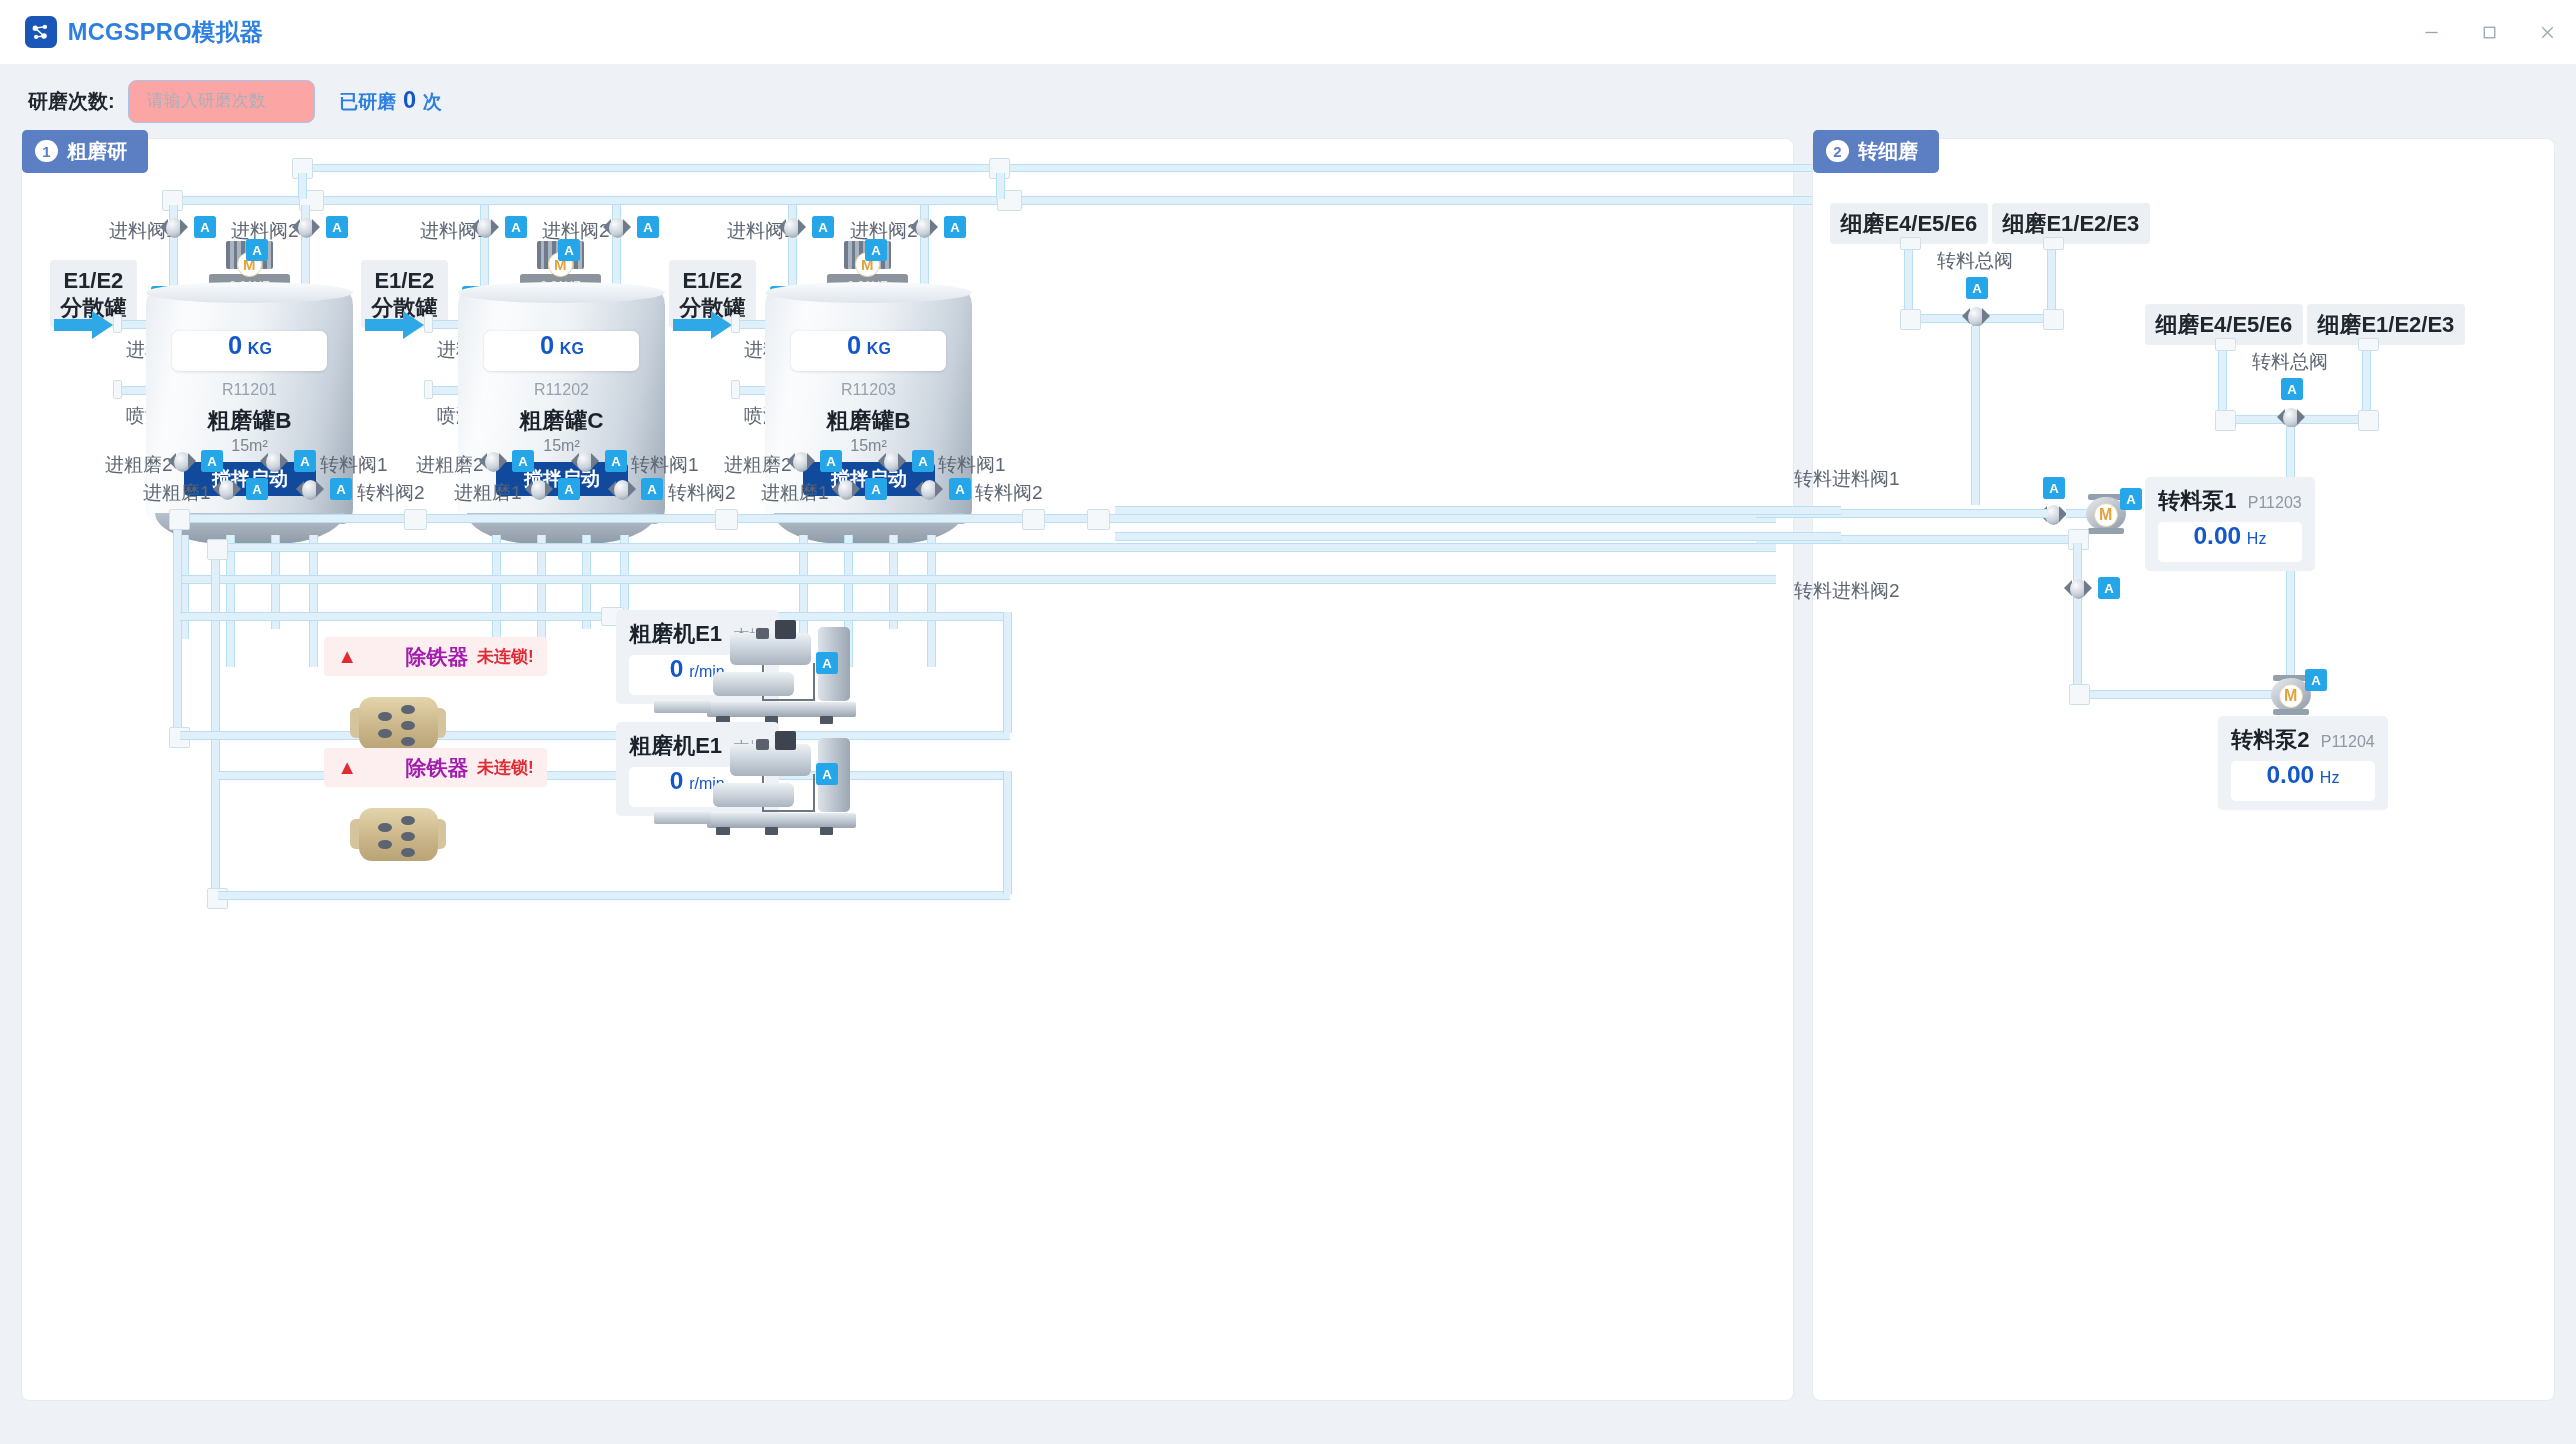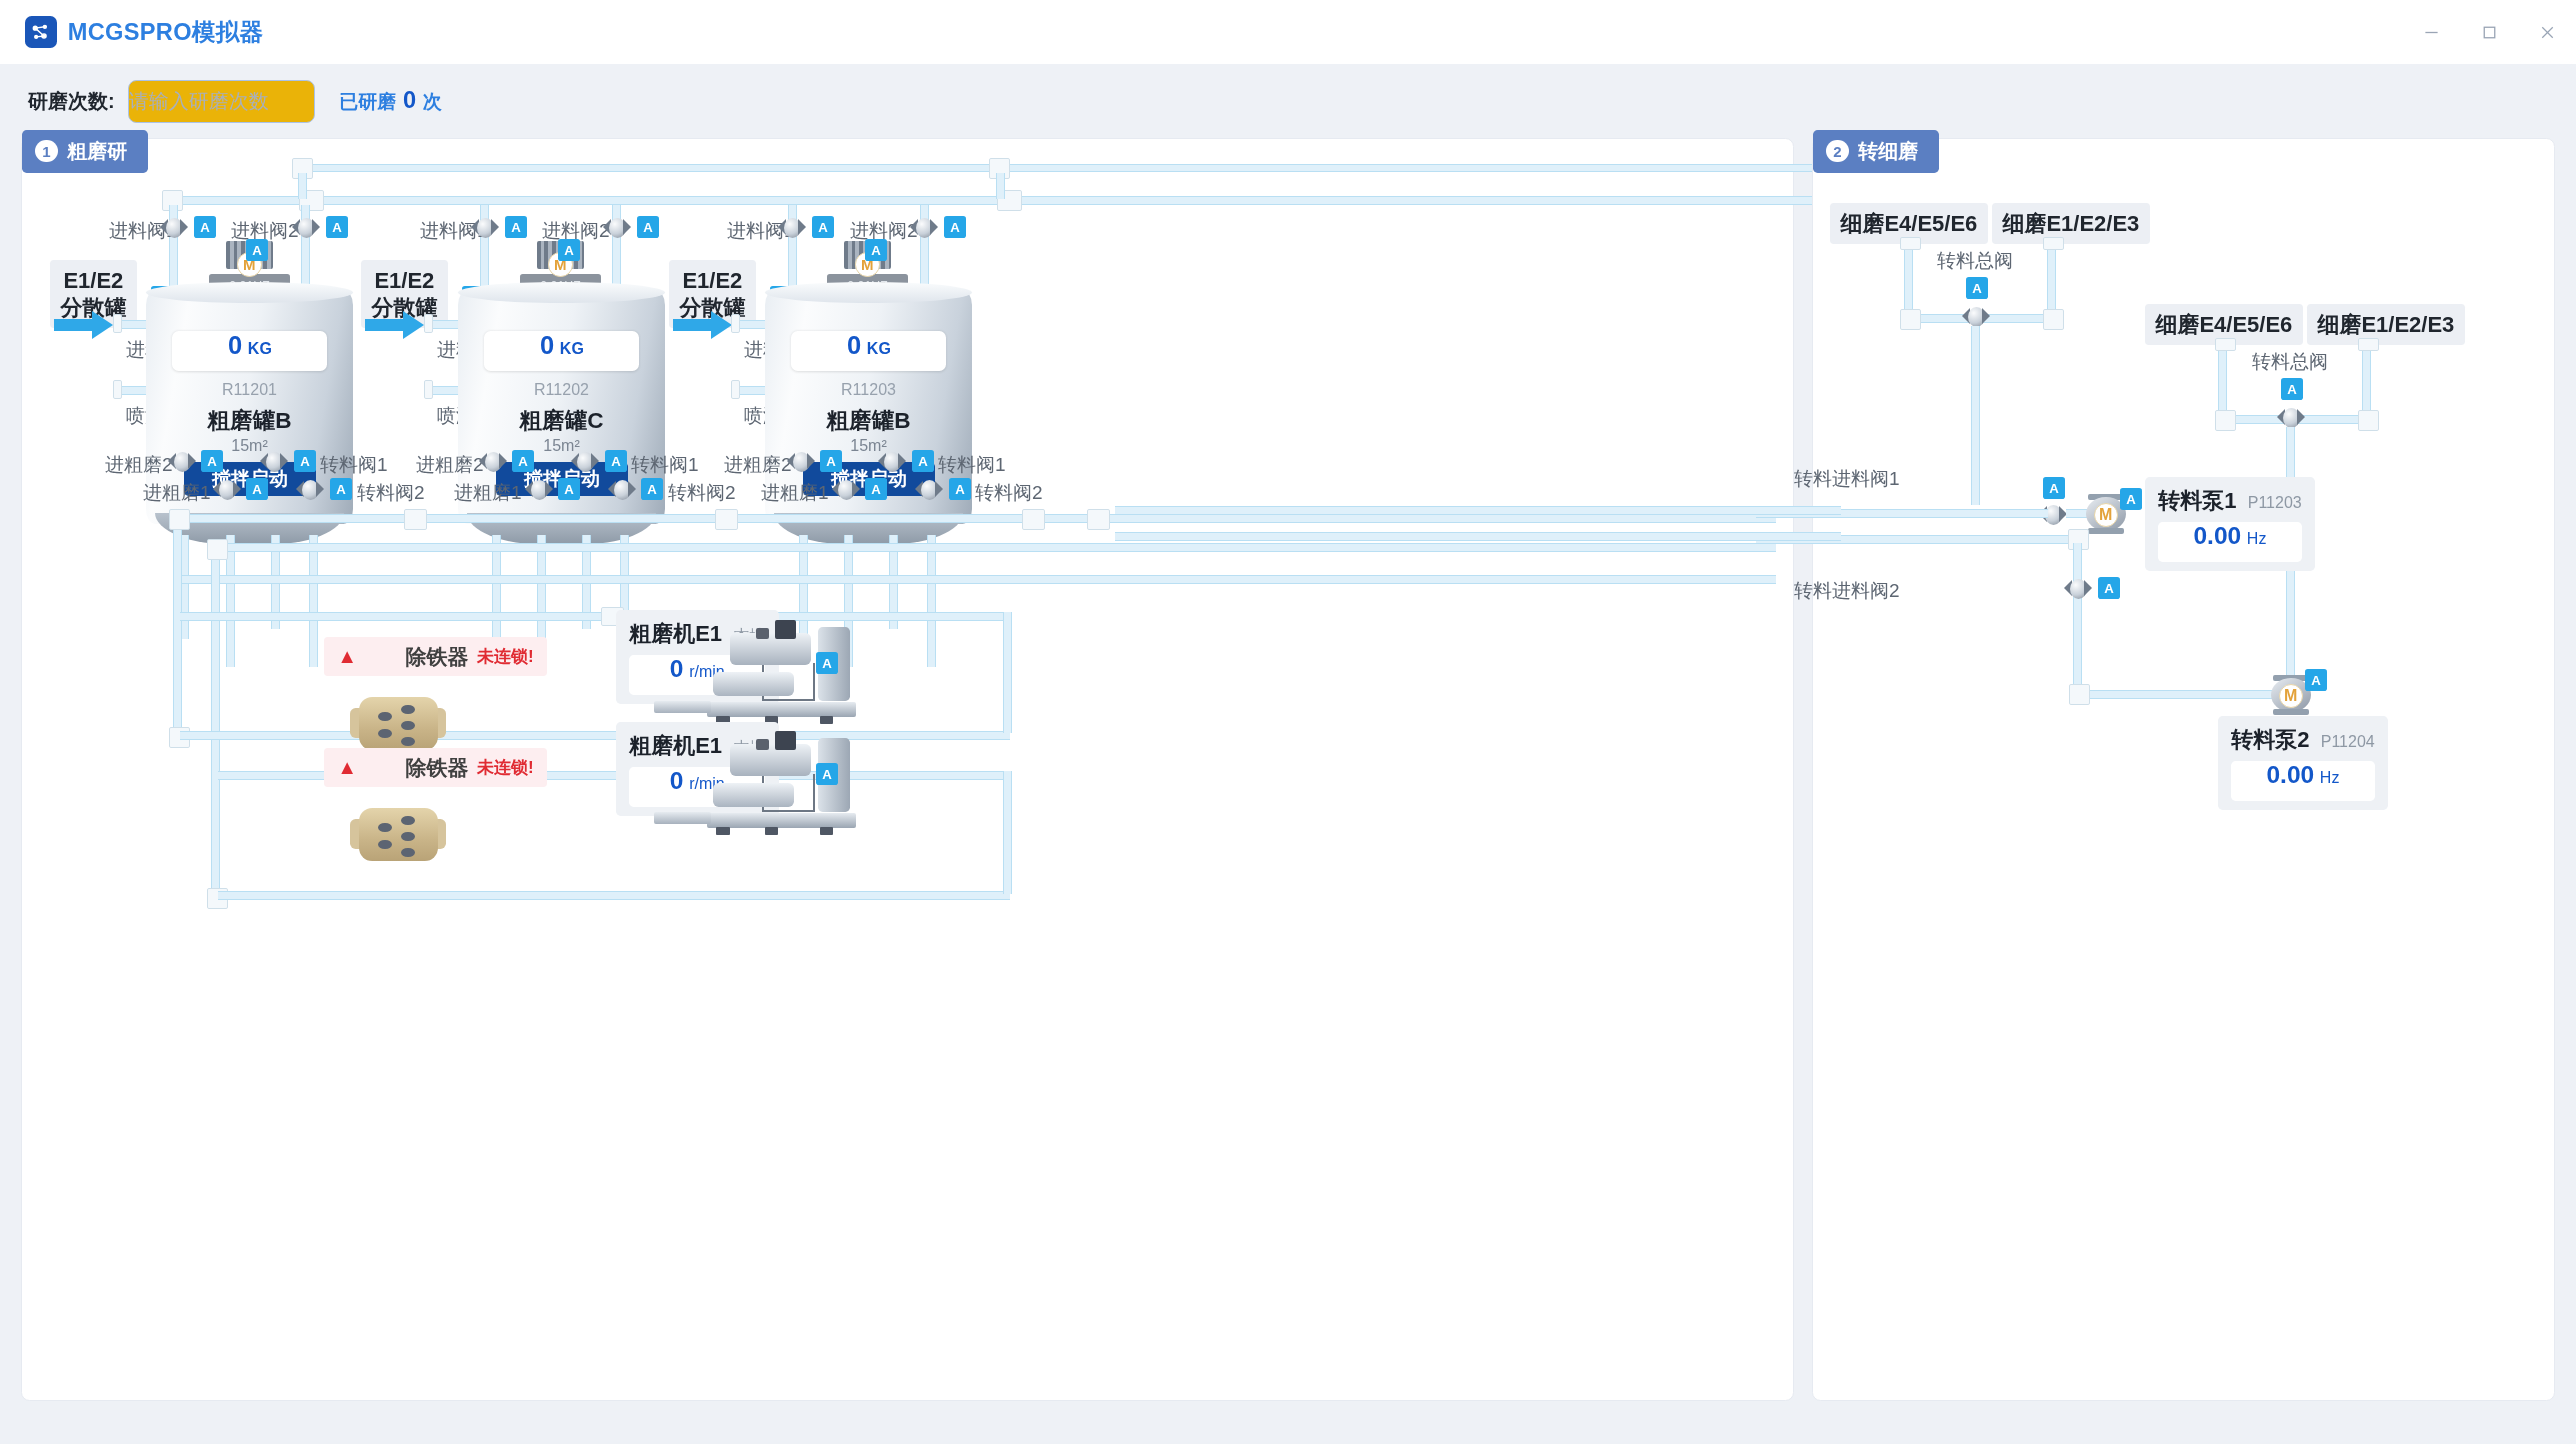--- a/index.html
+++ b/index.html
@@ -10,21 +10,21 @@
   .logo { width:32px; height:32px; border-radius:6.6px; background:#1a56b8; display:flex; align-items:center; justify-content:center; flex:0 0 auto; }
   .logo svg { width:21px; height:21px; }
   .apptitle { margin-left:11.3px; font-size:23.6px; font-weight:bold; color:#2d7fe0; letter-spacing:0.3px; }
   .wincontrols { position:absolute; right:0; top:0; height:64px; display:flex; align-items:center; }
   .wc { width:58px; height:64px; display:flex; align-items:center; justify-content:center; color:#9aa5b5; }
   .wc svg { width:21px; height:21px; }
 
   
   .toolbar { height:74px; background:#eef1f6; display:flex; align-items:center; padding:0 28px; position:relative; }
   .tb-label { font-size:20px; font-weight:bold; color:#20262e; }
-  .tb-input { margin-left:13.2px; width:187px; height:43px; border:0.9px solid #aac2e8; border-radius:8.5px; background:#eab308; padding:0 0; font-size:20px; color:#111; outline:none; font-family:inherit; }
+  .tb-input { margin-left:13.2px; width:187px; height:43px; border:0.9px solid #aac2e8; border-radius:8.5px; background:#fca5a5; padding:0 18px; font-size:17px; color:#111; outline:none; font-family:inherit; }
   .tb-input::placeholder { color:#a9b0ba; }
   .tb-count { margin-left:24.5px; font-size:19px; color:#2d7fe0; font-weight:bold; display:flex; align-items:baseline; gap:6.6px; }
   .tb-count .num { font-size:23.6px; color:#1357c9; font-weight:bold; }
   .tb-right { position:absolute; right:28px; display:flex; gap:15px; }
   .btn { height:43px; min-width:134px; border-radius:4.7px; font-size:19px; font-weight:bold; display:flex; align-items:center; justify-content:center;
          background:#fff; color:#2c5ca8; border:0.9px solid #e3e7ee; cursor:pointer; }
   .btn.primary { background:#114a9c; color:#fff; border-color:#114a9c; }
 
   
   .stage { position:relative; width:2576px; height:1307px; }
@@ -96,21 +96,21 @@
   .readout .hdr .t { font-size:22px; font-weight:bold; color:#1c222b; }
   .readout .hdr .s { font-size:16px; color:#8e98a4; }
   .readout .val { margin-top:6.6px; background:#fff; border-radius:4.7px; height:40px; min-width:132px;
                   display:flex; align-items:baseline; justify-content:center; gap:5.7px; }
   .readout .val .v { font-size:24.5px; font-weight:bold; color:#1357c9; }
   .readout .val .u { font-size:16px; color:#1357c9; }
 
   
   .alarm { position:absolute; background:#fdeef0; border-radius:3.8px; padding:5.7px 13.2px; display:flex; align-items:center; gap:8.5px; }
   .alarm .tri { color:#e02b33; font-size:20px; }
-  .alarm .t1 { color:#404040; font-size:21px; font-weight:bold;padding-left:40px; }
+  .alarm .t1 { color:#a21caf; font-size:21px; font-weight:bold;padding-left:40px; }
   .alarm .t2 { color:#e02b33; font-size:17px; font-weight:bold; }
 
   
   .demag { position:absolute; width:96px; height:53px; }
   .demag .cyl { position:absolute; left:8.5px; top:0; width:79px; height:53px; border-radius:13.2px;
                 background:linear-gradient(180deg,#e4d4ab,#c9b488 60%,#b9a377); }
   .demag .endl { position:absolute; left:0; top:11.3px; width:15px; height:30px; border-radius:5.7px; background:#d6c49c; }
   .demag .endr { position:absolute; right:0; top:11.3px; width:15px; height:30px; border-radius:5.7px; background:#d6c49c; }
   .demag .dot { position:absolute; width:14px; height:9.4px; border-radius:50%; background:#5c6472; }
 

